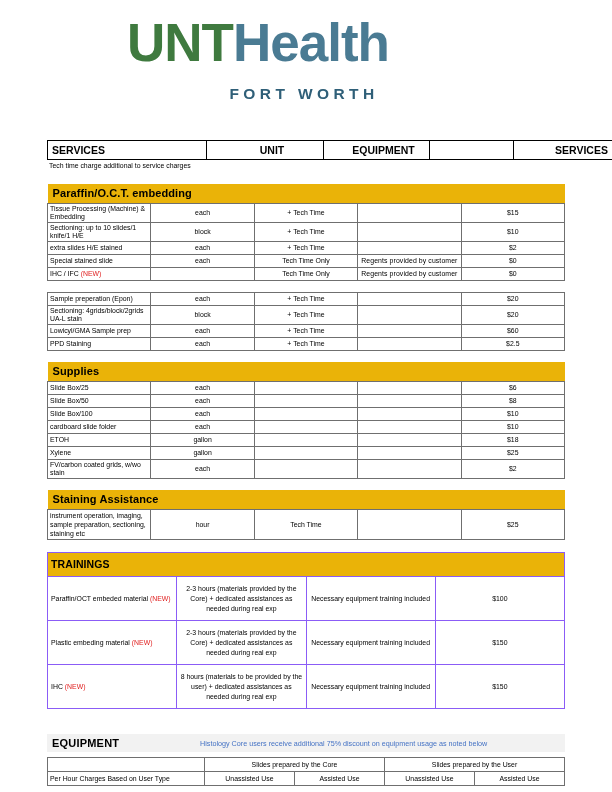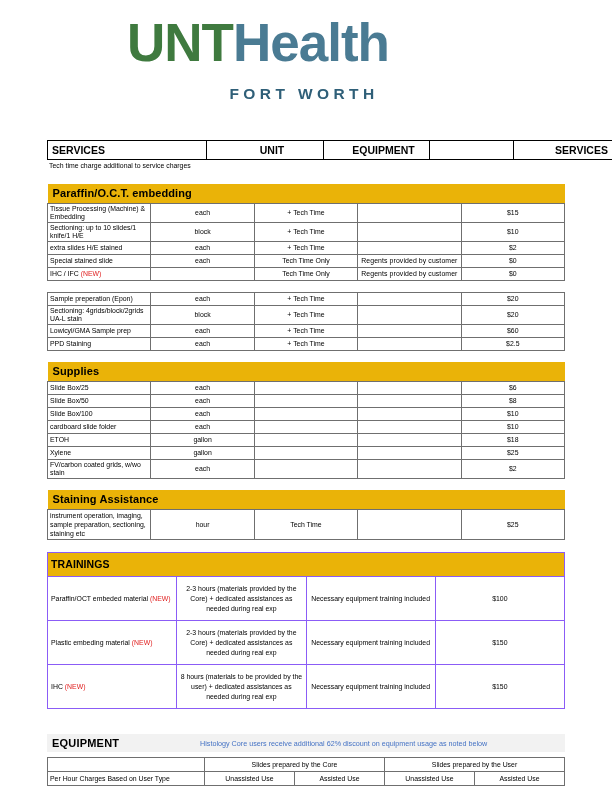--- a/index.html
+++ b/index.html
@@ -379,21 +379,21 @@
             <td class="t-equip">Necessary equipment training included</td>
             <td class="t-price">$150</td>
           </tr>
         </tbody>
       </table>
     </div>
 
   <div style="height:25px"></div>
   <div id="equip-band">
     <div id="equip-title">EQUIPMENT</div>
-    <div id="equip-discount">Histology Core users receive additional 62% discount on equipment usage as noted below</div>
+    <div id="equip-discount">Histology Core users receive additional 75% discount on equipment usage as noted below</div>
   </div>
   <div style="height:5px"></div>
   <div id="equip-host">
       <table class="grid equip">
         <tbody>
           <tr>
             <td class="e-name noborder"></td>
             <td class="e-group" colspan="2">Slides prepared by the Core</td>
             <td class="e-group" colspan="2">Slides prepared by the User</td>
           </tr>

